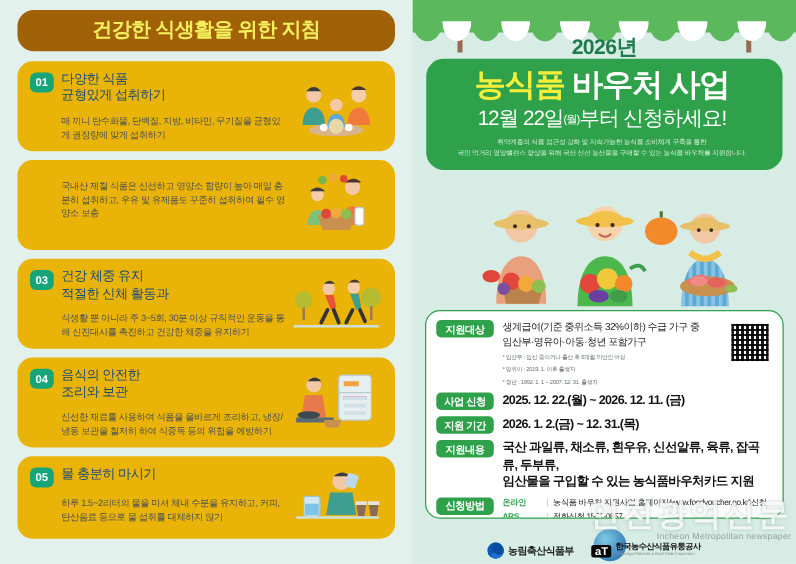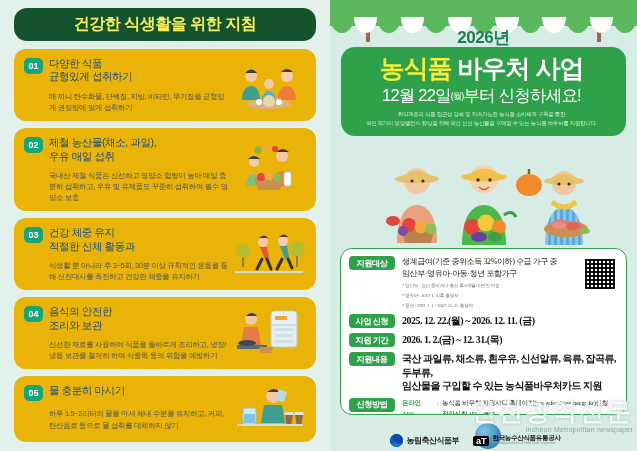--- a/index.html
+++ b/index.html
@@ -13,21 +13,21 @@
   #page { position: relative; width: 637px; height: 451px; display: flex; }
 
   
   .left-panel {
     width: 330px; height: 451px;
     background: #e2f1ec;
     padding: 8px 14px 6px 14px;
     position: relative;
   }
   .left-title {
-    background: #14532d;
+    background: #a16207;
     border-radius: 13px;
     height: 33px;
     display: flex; align-items: center; justify-content: center;
     color: #f5ef5e;
     font-size: 16px; font-weight: bold;
     letter-spacing: -0.5px;
     margin-bottom: 8px;
   }
   .guide-card {
     background: #eab308;
@@ -124,21 +124,20 @@
 
   
   .info-box {
     position: absolute; top: 248px; left: 10px; right: 10px; bottom: 36px;
     background: #ffffff;
     border: 1.6px solid #2fa14a;
     border-radius: 12px;
     padding: 7px 8px 7px 8px;
     z-index: 5;
     overflow: hidden;
-    font-family: Liberation Serif, serif;
   }
   .info-row { display: flex; gap: 7px; margin-bottom: 5px; position: relative; }
   .row-label {
     background: #2fa14a; color: #ffffff;
     font-size: 8.2px; font-weight: bold; letter-spacing: -0.4px;
     width: 46px; min-width: 46px; height: 14px;
     border-radius: 4px;
     display: flex; align-items: center; justify-content: center;
   }
   .row-body { flex: 1; padding-top: 0px; }
@@ -234,27 +233,20 @@
             <path d="M47 12q6-6 12 0z" fill="#4a3630"></path>
           <circle cx="35" cy="41" r="6" fill="#e8d8a8"></circle>
           <circle cx="25" cy="42" r="3" fill="#fff"></circle>
             <circle cx="45" cy="42" r="3" fill="#fff"></circle>
         </svg>
       </div>
     </div>
 
     <div class="guide-card">
       <div class="card-left">
-        <div class="card-head">
-          <div class="num-badge">02</div>
-          <div class="card-title">
-            <div>제철 농산물(채소, 과일),</div>
-            <div>우유 매일 섭취</div>
-          </div>
-        </div>
         <div class="card-desc">국내산 제철 식품은 신선하고 영양소 함량이 높아 매일 충분히 섭취하고, 우유 및 유제품도 꾸준히 섭취하여 필수 영양소 보충</div>
       </div>
       <div class="card-art">
         <svg width="70" height="56" viewBox="0 0 70 56" aria-hidden="true">
           <circle cx="20" cy="20" r="5" fill="#f6cdab"></circle>
             <path d="M12 44c0-8 4-12 8-12s8 4 8 12z" fill="#7ec27a"></path>
           <circle cx="48" cy="14" r="6" fill="#f3c9a5"></circle>
             <path d="M39 44c0-10 4-15 9-15s9 5 9 15z" fill="#f07a3c"></path>
           <path d="M42 10q7-6 13 0z" fill="#4a3630"></path>
             <path d="M14 17q6-6 12 0z" fill="#3b3b3b"></path>

